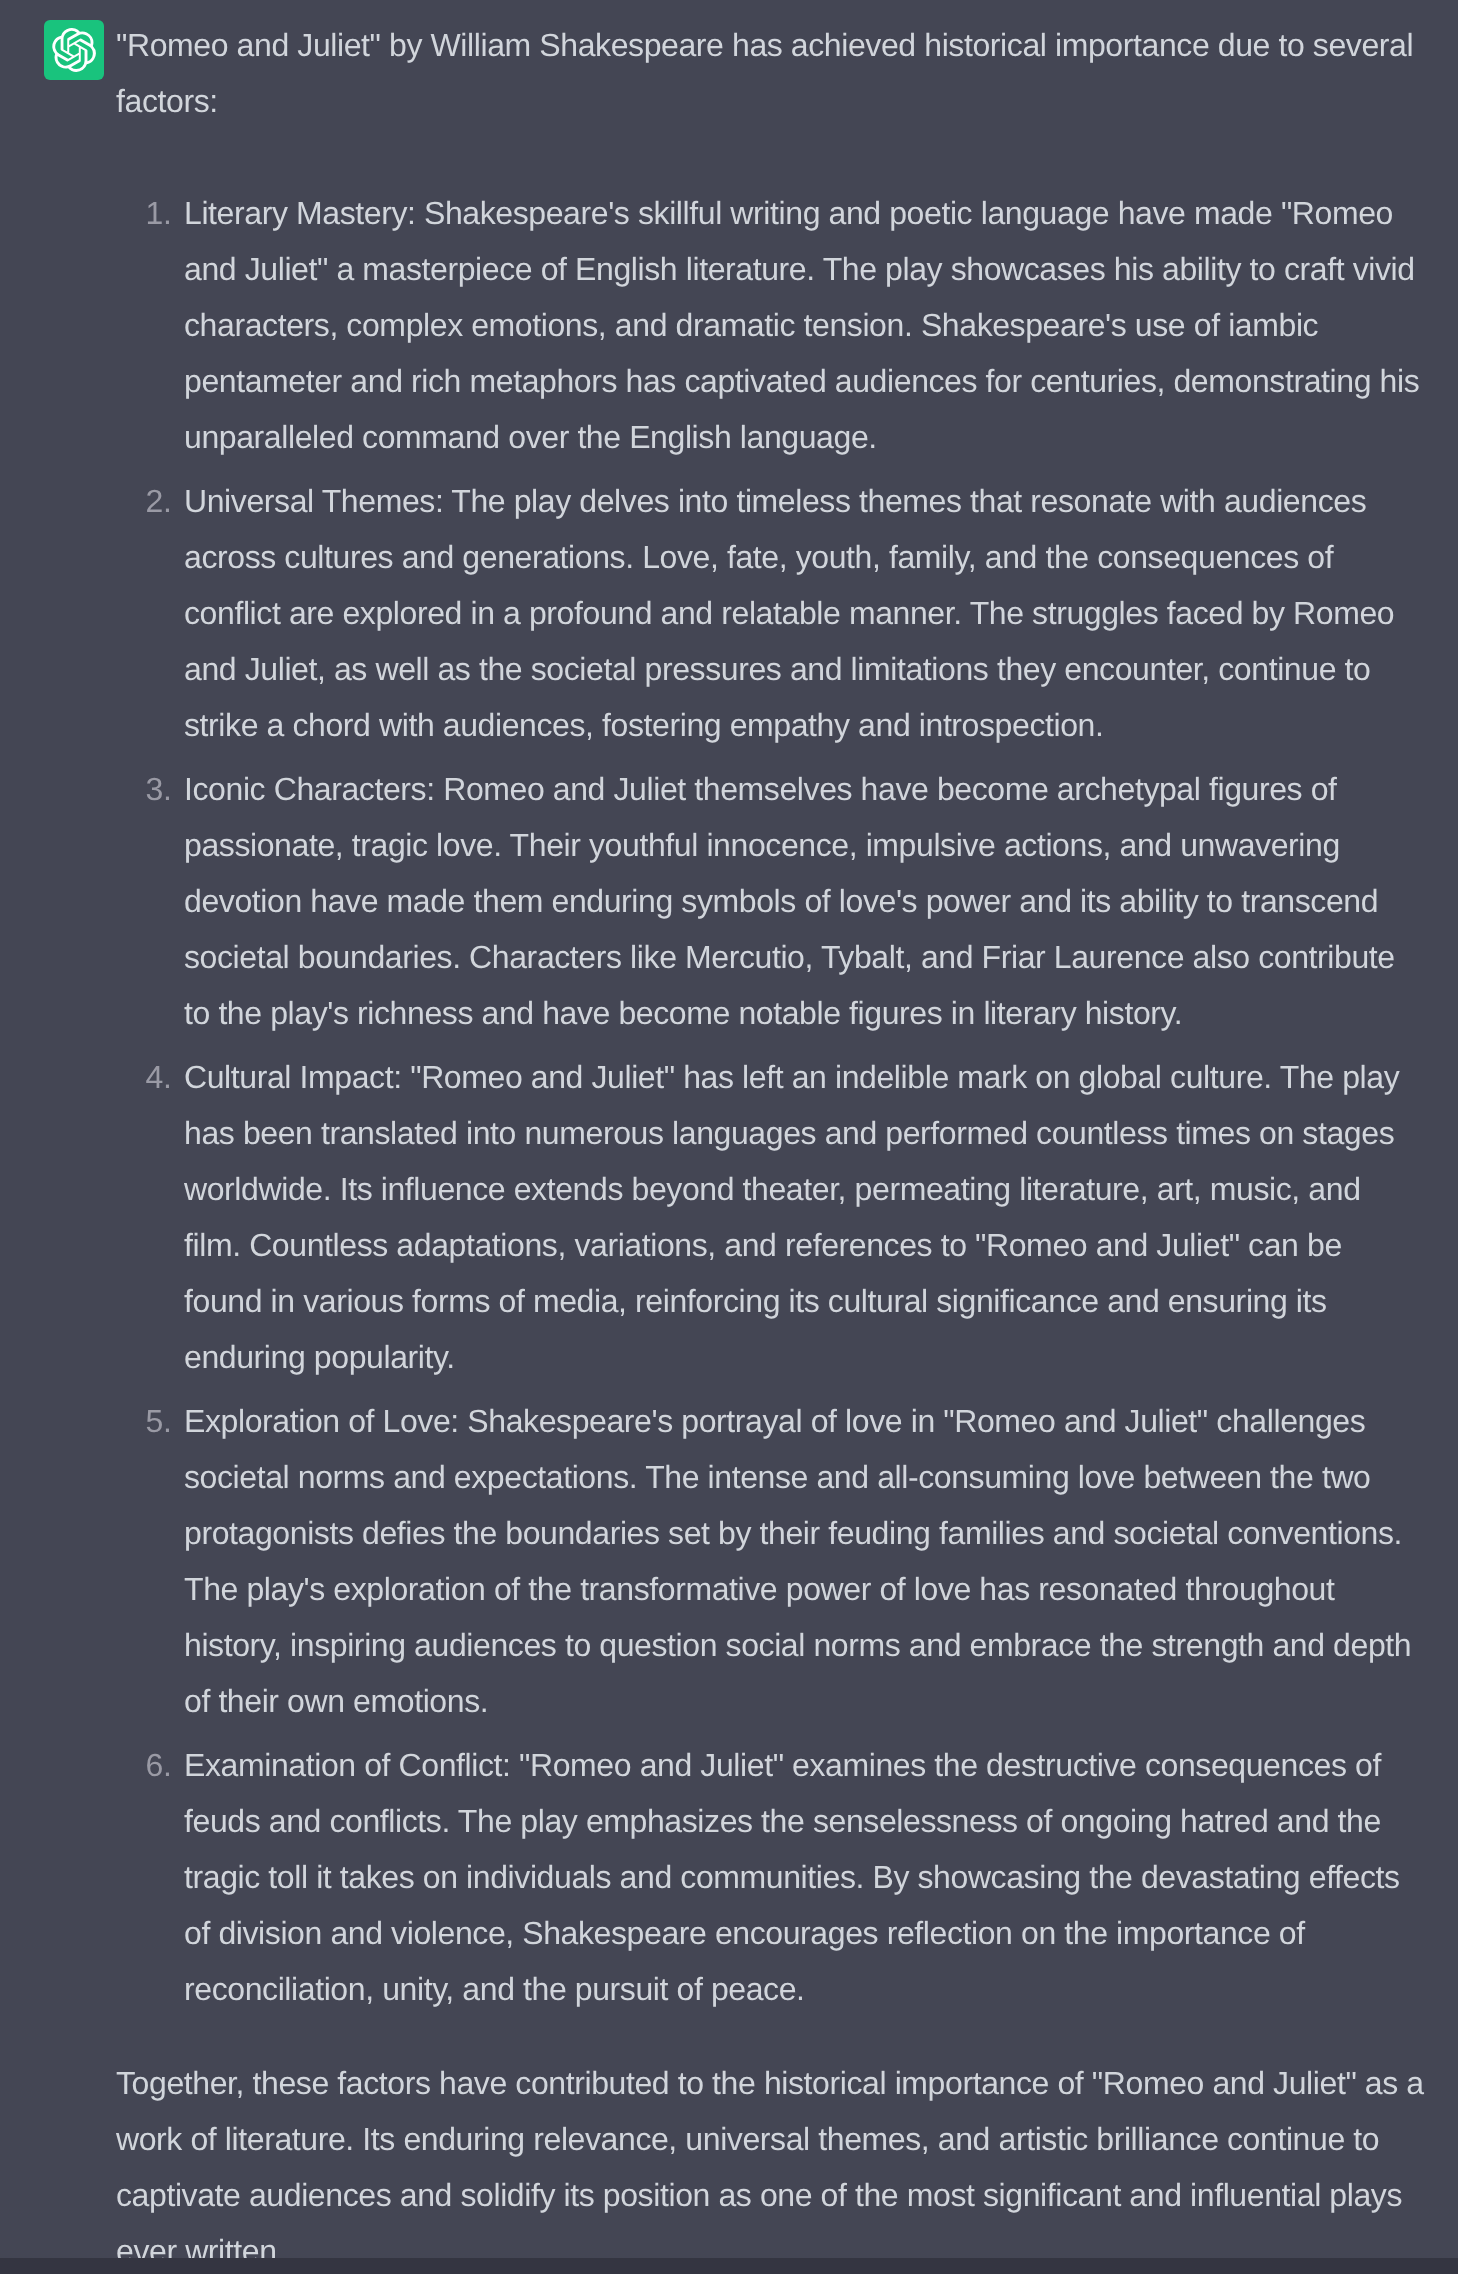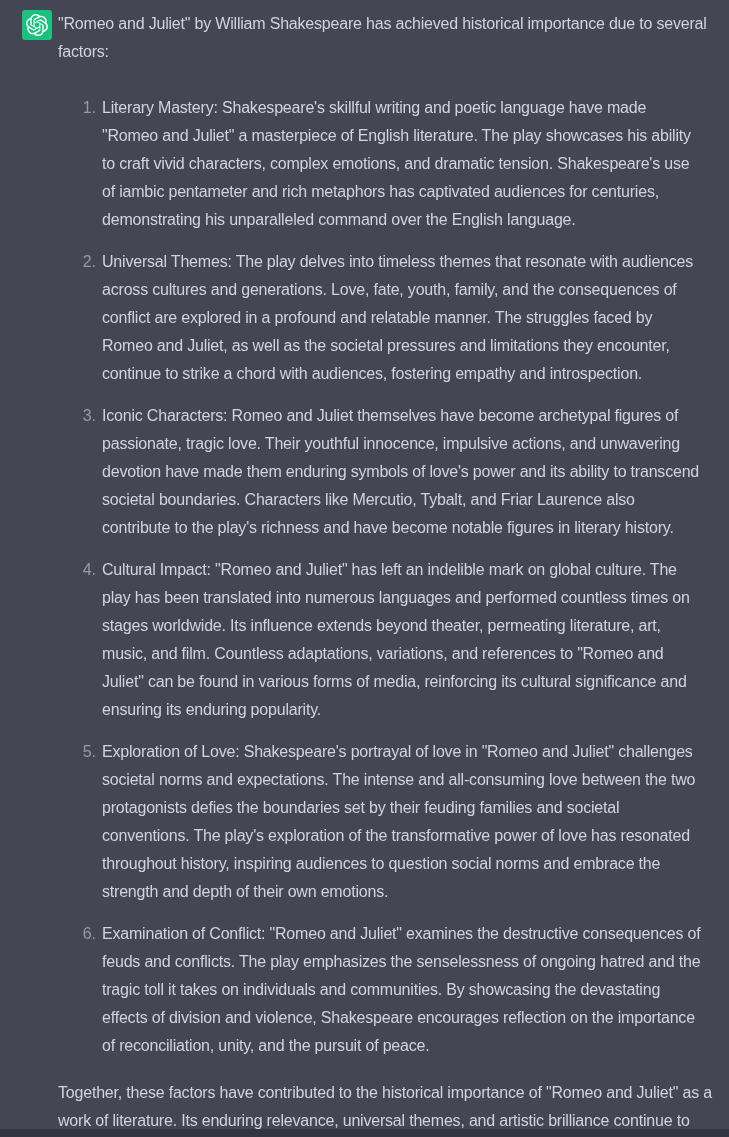--- a/index.html
+++ b/index.html
@@ -46,21 +46,21 @@
     font-size: 16px;
     line-height: 28px;
     letter-spacing: -0.2px;
   }
   .content p { margin: 0 0 28px 0; }
   .content p.intro { margin-top: 0; }
   .content ol {
     margin: 0 0 19px 0;
     padding: 0 0 0 28px;
   }
-  .content ol li { margin: 14px; padding-left: 2px; }
+  .content ol li { margin: 4px; padding-left: 2px; }
   .content ol li::marker { color: var(--list-marker); }
   .content p.conclusion { margin: 0; }
   .page-bottom-strip {
     width: 729px;
     height: 8px;
     background: var(--page-bg);
   }
 </style>
 </head>
 <body>

